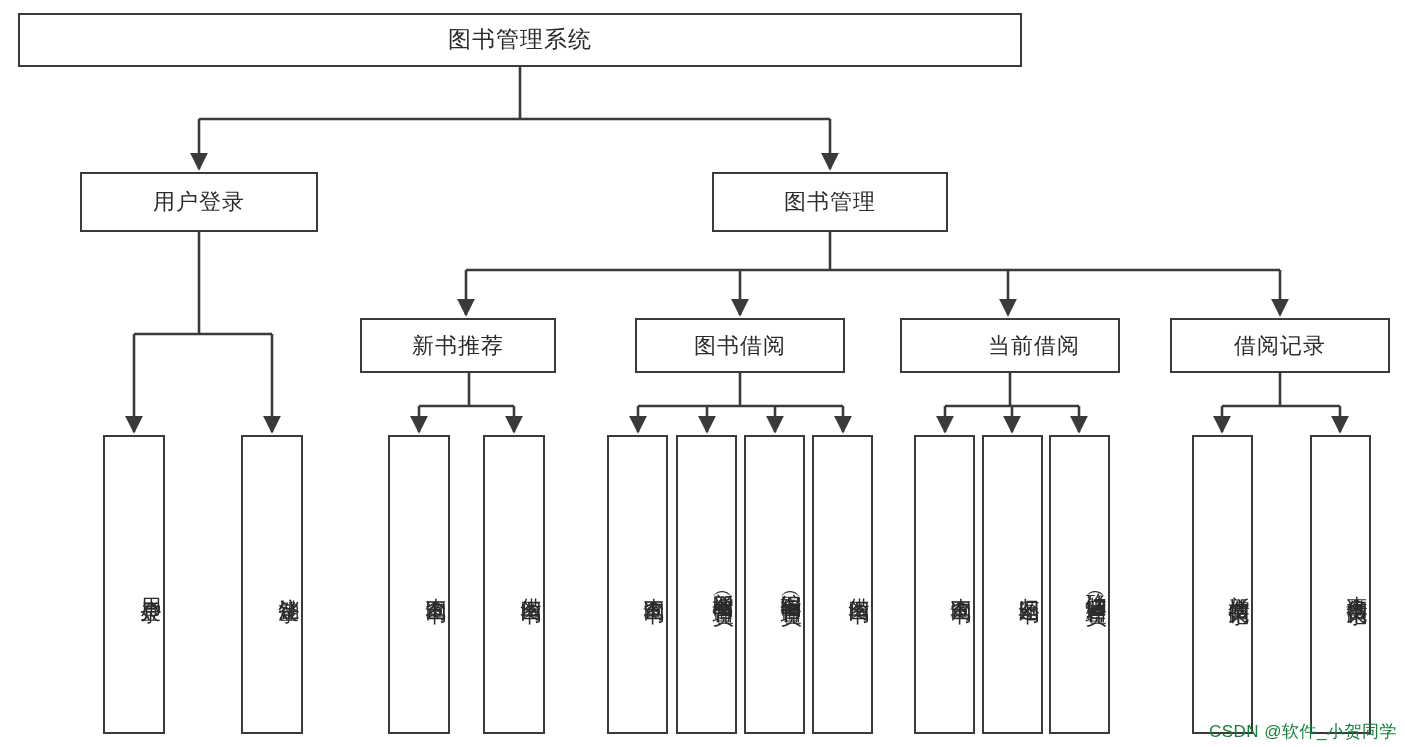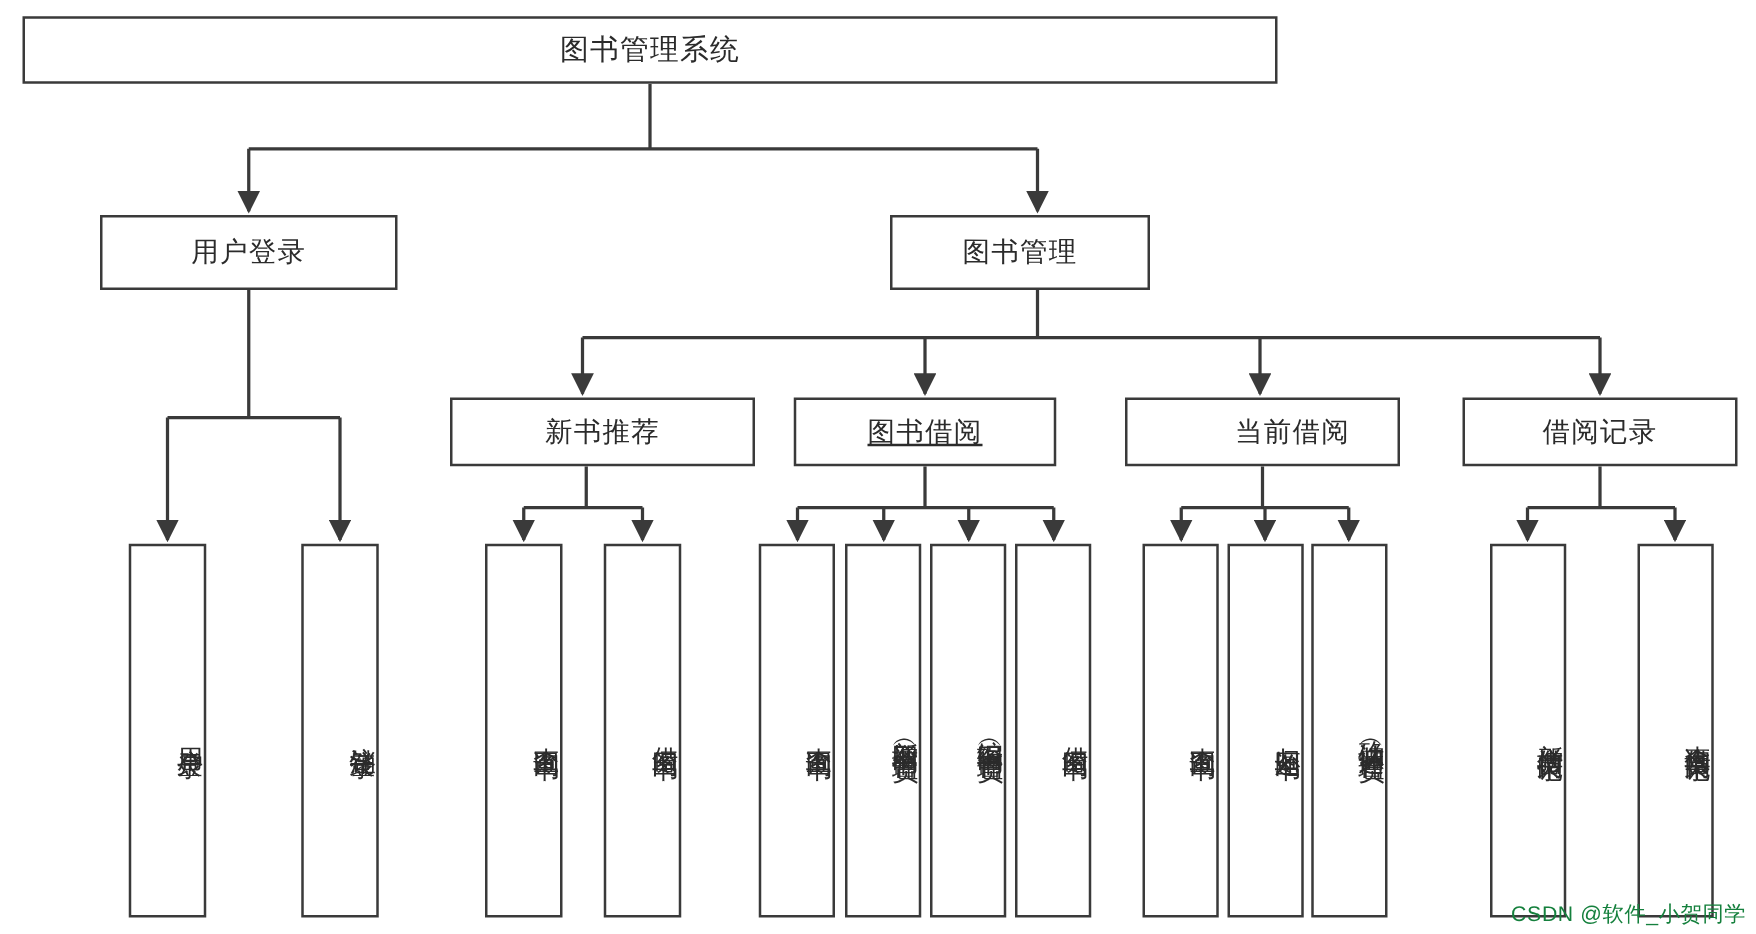--- a/index.html
+++ b/index.html
@@ -121,28 +121,28 @@
     </g>
   </svg>
 
   <div class="node root horiz" style="left:18px;top:13px;width:1004px;height:54px;">
     <span>图书管理系统</span>
   </div>
 
   <div class="node horiz" style="left:80px;top:172px;width:238px;height:60px;">
     <span>用户登录</span>
   </div>
-  <div class="node horiz" style="left:712px;top:172px;width:208px;height:60px;">
+  <div class="node horiz" style="left:712px;top:172px;width:236px;height:60px;">
     <span>图书管理</span>
   </div>
 
-  <div class="node horiz" style="left:360px;top:318px;width:244px;height:55px;">
+  <div class="node horiz" style="left:360px;top:318px;width:196px;height:55px;">
     <span>新书推荐</span>
   </div>
-  <div class="node horiz" style="left:635px;top:318px;width:210px;height:55px;text-decoration:underline;">
+  <div class="node horiz" style="left:635px;top:318px;width:210px;height:55px;">
     <span>图书借阅</span>
   </div>
   <div class="node horiz" style="left:900px;top:318px;width:220px;height:55px;padding-left:48px;">
     <span>当前借阅</span>
   </div>
   <div class="node horiz" style="left:1170px;top:318px;width:220px;height:55px;text-align:center;">
     <span>借阅记录</span>
   </div>
 
   <div class="node leaf" style="left:103px;top:435px;width:62px;height:299px;">

